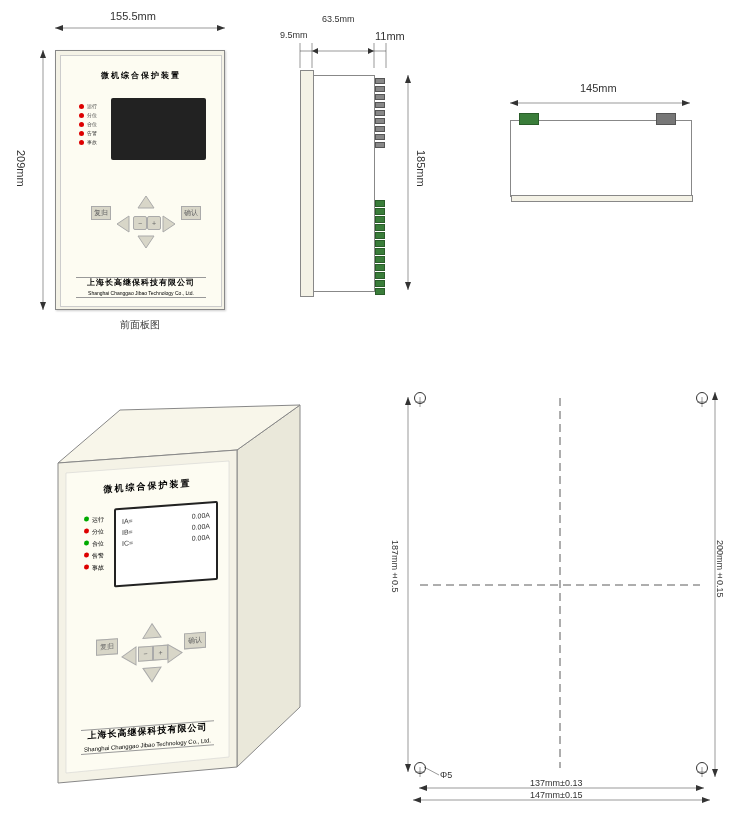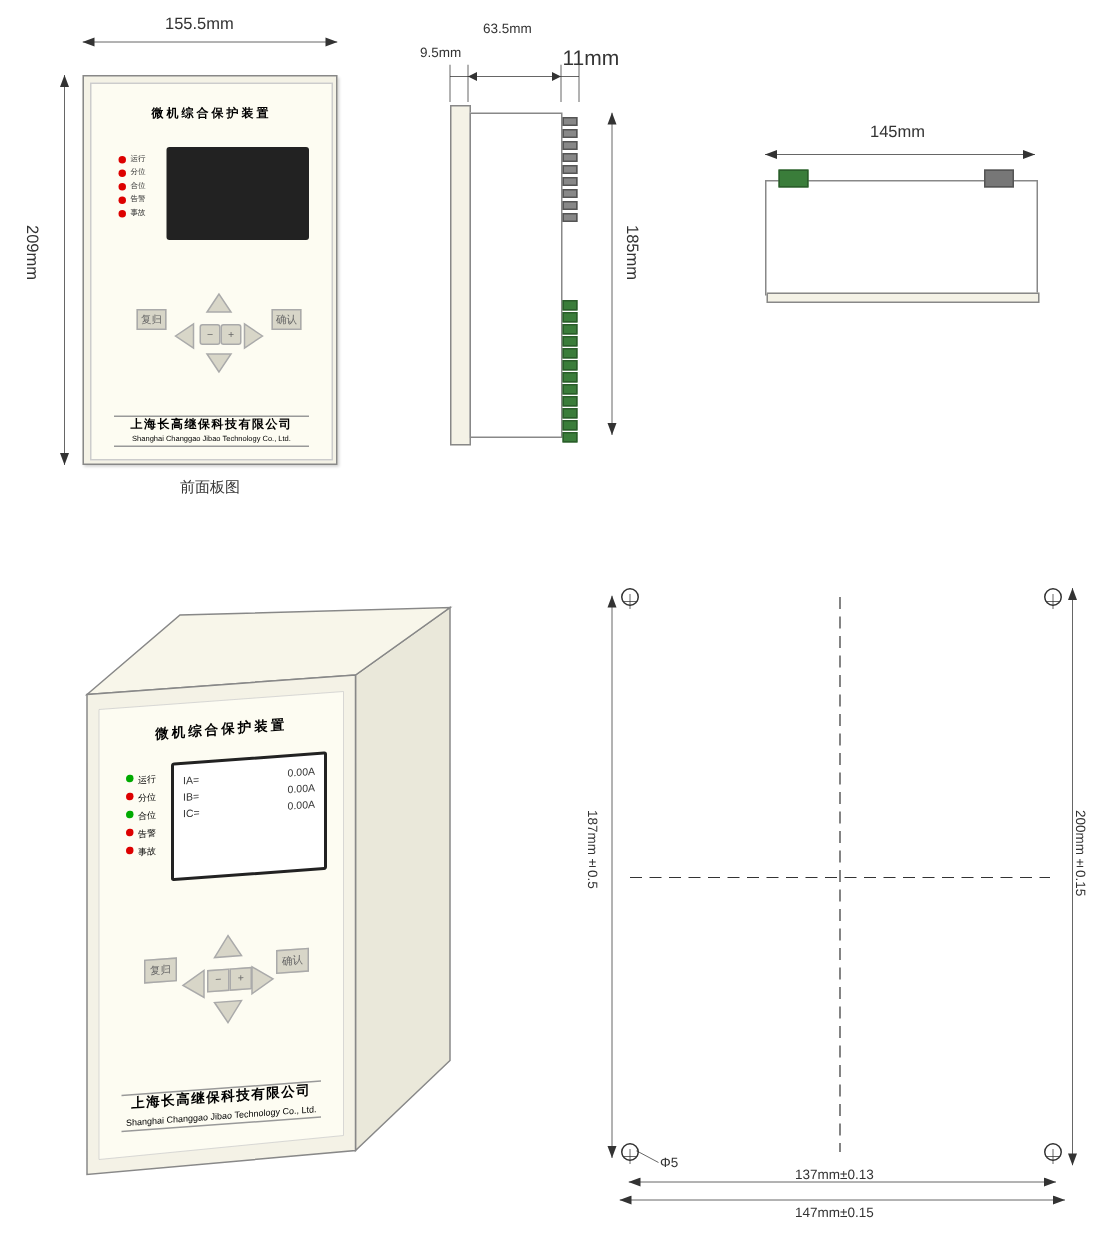--- a/index.html
+++ b/index.html
@@ -107,21 +107,21 @@
     <div class="green-conn" style="height:5px;margin-bottom:1px"></div>
     <div class="green-conn" style="height:5px;margin-bottom:1px"></div>
     <div class="green-conn" style="height:5px;margin-bottom:1px"></div>
     <div class="green-conn" style="height:5px;margin-bottom:1px"></div>
     <div class="green-conn" style="height:5px;margin-bottom:1px"></div>
     <div class="green-conn" style="height:5px"></div>
   </div>
 </div>
 <div class="dim-label" style="left:280px;top:30px;font-size:9px">9.5mm</div>
 <div class="dim-label" style="left:322px;top:14px;font-size:9px">63.5mm</div>
-<div class="dim-label" style="left:375px;top:30px;font-size:14px">11mm</div>
+<div class="dim-label" style="left:375px;top:30px;font-size:11px">11mm</div>
 <svg style="position:absolute;left:298px;top:43px" width="95" height="25">
   <line class="dim-line" x1="2" y1="8" x2="14" y2="8"></line>
     <line class="dim-line" x1="2" y1="0" x2="2" y2="25"></line>
     <line class="dim-line" x1="14" y1="0" x2="14" y2="25"></line>
   <line class="dim-line" x1="14" y1="8" x2="76" y2="8"></line>
     <line class="dim-line" x1="76" y1="0" x2="76" y2="25"></line>
   <line class="dim-line" x1="76" y1="8" x2="88" y2="8"></line>
     <line class="dim-line" x1="88" y1="0" x2="88" y2="25"></line>
   <polygon class="arrow" points="14,8 20,5 20,11"></polygon>
     <polygon class="arrow" points="76,8 70,5 70,11"></polygon>
@@ -256,21 +256,21 @@
   <svg style="position:absolute;left:310px;top:2px" width="10" height="385">
       <line class="dim-line" x1="5" y1="0" x2="5" y2="385"></line>
       <polygon class="arrow" points="5,0 2,8 8,8"></polygon>
       <polygon class="arrow" points="5,385 2,377 8,377"></polygon>
     </svg>
   <div class="dim-label" style="left:40px;top:380px;font-size:9px">Φ5</div>
   <svg style="position:absolute;left:24px;top:377px" width="20" height="12">
       <line class="dim-line" x1="0" y1="0" x2="15" y2="8"></line>
     </svg>
   <div class="dim-label" style="left:130px;top:388px;font-size:9px">137mm±0.13</div>
-  <div class="dim-label" style="left:130px;top:413px;font-size:9px">147mm±0.15</div>
+  <div class="dim-label" style="left:130px;top:400px;font-size:9px">147mm±0.15</div>
   <svg style="position:absolute;left:19px;top:395px" width="285" height="10">
       <line class="dim-line" x1="0" y1="3" x2="285" y2="3"></line>
       <polygon class="arrow" points="0,3 8,0 8,6"></polygon>
       <polygon class="arrow" points="285,3 277,0 277,6"></polygon>
     </svg>
   <svg style="position:absolute;left:13px;top:407px" width="297" height="10">
       <line class="dim-line" x1="0" y1="3" x2="297" y2="3"></line>
       <polygon class="arrow" points="0,3 8,0 8,6"></polygon>
       <polygon class="arrow" points="297,3 289,0 289,6"></polygon>
     </svg>

